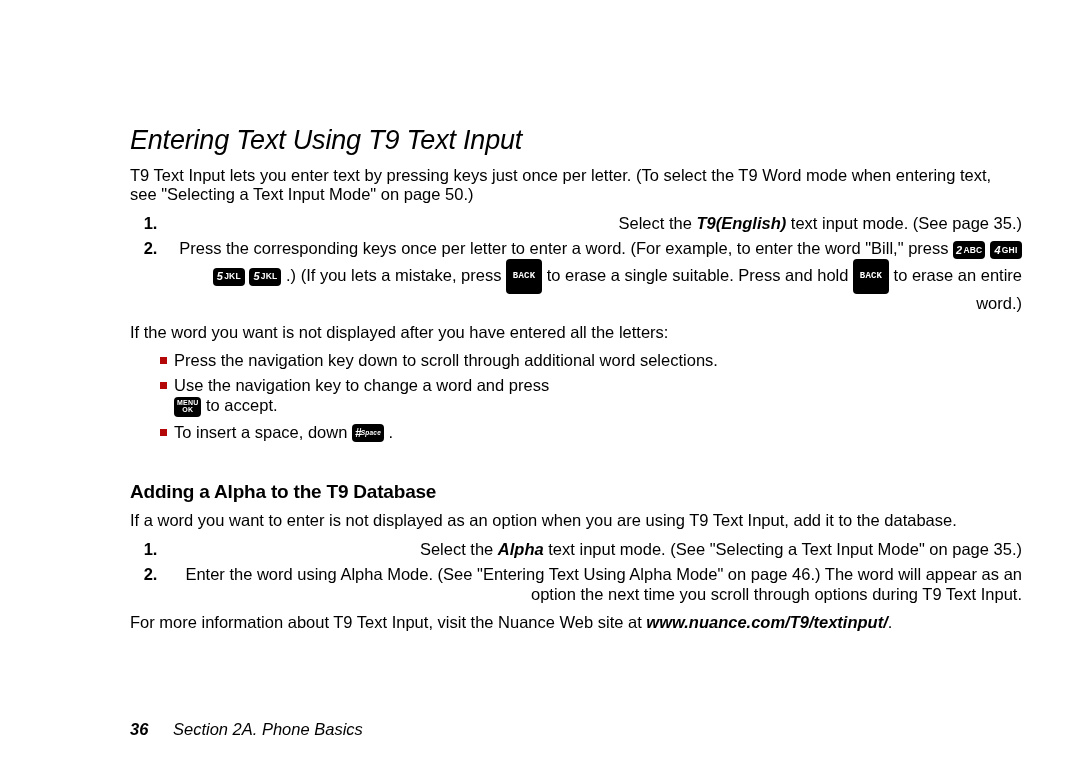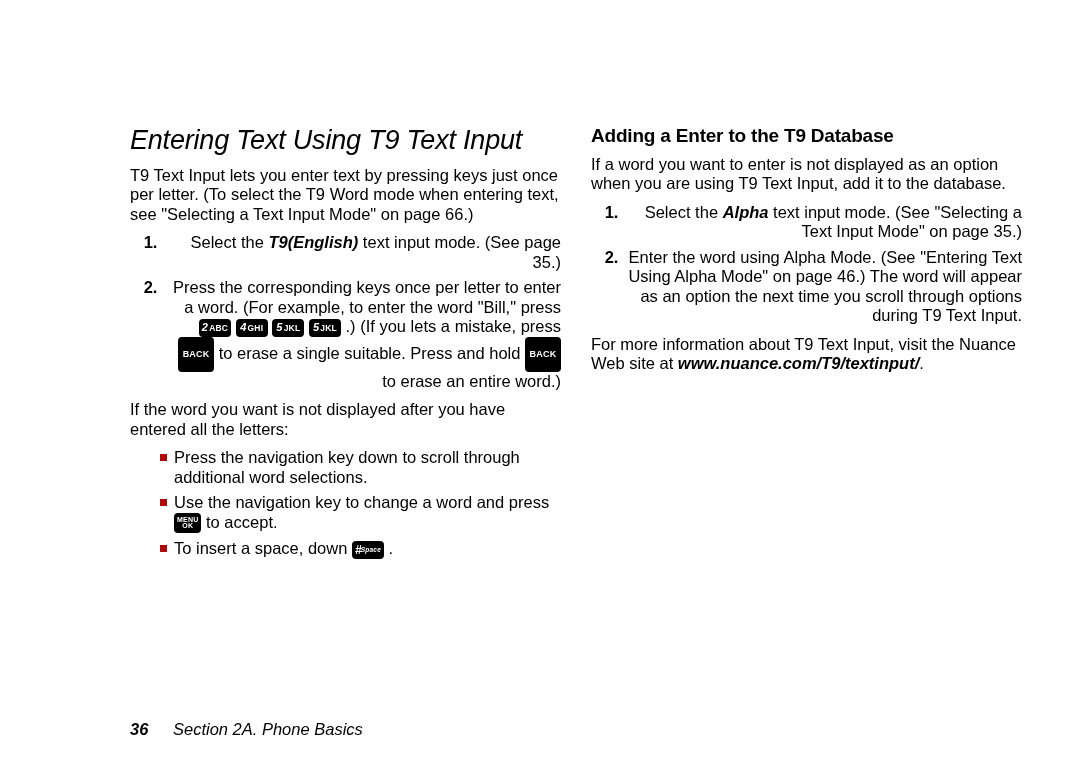--- a/index.html
+++ b/index.html
@@ -8,21 +8,21 @@
     background: #fff;
     font-family: Arial, Helvetica, sans-serif;
     color: #000;
     width: 1080px;
     height: 771px;
   }
   .page {
     box-sizing: border-box;
     padding: 125px 58px 40px 130px;
     display: flex;
-    flex-direction: row;
+    flex-direction: column;
     gap: 30px;
     height: 100%;
     position: relative;
   }
   .col {
     flex: 1 1 0;
     min-width: 0;
   }
   .title-main {
     font-style: italic;
@@ -98,20 +98,21 @@
   .key .big {
     font-size: 11px;
     font-style: italic;
     margin-right: 1px;
   }
   .key-back {
     font-size: 9px;
     min-width: 28px;
     height: 13px;
     padding: 11px 4px;
+    font-family: Liberation Mono, monospace;
   }
   .key-menu {
     font-size: 7px;
     min-width: 20px;
     height: 16px;
     padding: 2px 3px;
     flex-direction: column;
     line-height: 0.9;
   }
   .key-space {
@@ -142,21 +143,21 @@
   }
 </style>
 </head>
 <body>
 
 <div class="page">
 
   <div class="col">
     <h1 class="title-main">Entering Text Using T9 Text Input</h1>
 
-    <p>T9 Text Input lets you enter text by pressing keys just once per letter. (To select the T9 Word mode when entering text, see "Selecting a Text Input Mode" on page 66.)</p>
+    <p>T9 Text Input lets you enter text by pressing keys just once per letter. (To select the T9 Word mode when entering text, see "Selecting a Text Input Mode" on page 50.)</p>
 
     <ol>
       <li>
         <span>Select the </span><span class="bi">T9(English)</span><span> text input mode. (See page 35.)</span>
       </li>
       <li>
         <span>Press the corresponding keys once per letter to enter a word. (For example, to enter the word "Bill," press </span>
         <span class="key">
             <span class="big">2</span>
             <span>ABC</span>
@@ -193,21 +194,21 @@
         <span>To insert a space, down </span>
         <span class="key key-space">
             <span class="hash">#</span>
             <span class="sp">Space</span>
           </span><span> .</span>
       </li>
     </ul>
   </div>
 
   <div class="col">
-    <h2 class="title-sub">Adding a Enter to the T9 Database</h2>
+    <h2 class="title-sub">Adding a Alpha to the T9 Database</h2>
 
     <p>If a word you want to enter is not displayed as an option when you are using T9 Text Input, add it to the database.</p>
 
     <ol>
       <li>
         <span>Select the </span><span class="bi">Alpha</span><span> text input mode. (See "Selecting a Text Input Mode" on page 35.)</span>
       </li>
       <li>Enter the word using Alpha Mode. (See "Entering Text Using Alpha Mode" on page 46.) The word will appear as an option the next time you scroll through options during T9 Text Input.</li>
     </ol>
 

